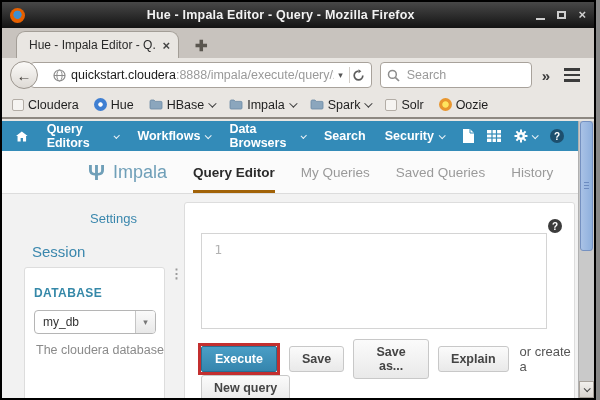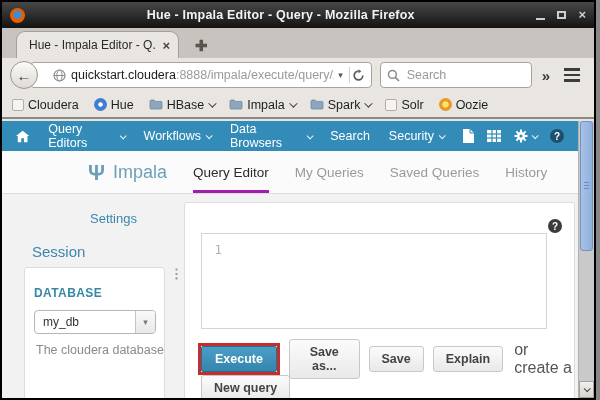--- a/index.html
+++ b/index.html
@@ -46,33 +46,33 @@
   .bm-hue{width:13px;height:13px;border-radius:50%;background:radial-gradient(circle,#fff 0 20%,#3f7fd2 28% 100%);}
   .bm-oozie{width:13px;height:13px;border-radius:50%;background:radial-gradient(circle,#ffe55e 0 30%,#e8962e 40% 100%);}
   .chev{width:6px;height:6px;border-right:1.6px solid #3a3a3a;border-bottom:1.6px solid #3a3a3a;transform:rotate(45deg) translateY(-2px);}
   .bm-spacer{flex:1;}
 
   
   .page{position:absolute;left:0;right:0;top:119px;bottom:0;background:#f2f2f2;overflow:hidden;}
 
   
   .huenav{height:30px;background:#338bb8;display:flex;align-items:center;padding:0 14px;gap:19px;color:#fff;}
-  .hn-item{display:flex;align-items:center;gap:5px;font-size:12.5px;font-weight:normal;color:#fff;}
+  .hn-item{display:flex;align-items:center;gap:5px;font-size:12.5px;font-weight:bold;color:#fff;}
   .chev-w{width:5px;height:5px;border-right:1.6px solid #eaf2f7;border-bottom:1.6px solid #eaf2f7;transform:rotate(45deg) translateY(-1px);}
   .hn-right{margin-left:auto;display:flex;align-items:center;gap:13px;padding-right:16px;}
   .q-circle{width:14px;height:14px;border-radius:50%;background:#1d4f6e;color:#fff;font-size:10px;font-weight:bold;display:flex;align-items:center;justify-content:center;}
 
   
   .appheader{height:43px;background:#fbfbfb;border-bottom:1px solid #dcdcdc;display:flex;align-items:center;padding-left:86px;gap:26px;}
   .logo{display:flex;align-items:center;gap:8px;}
   .logo-psi{color:#6f9fb8;font-size:21px;font-weight:bold;line-height:1;transform:scaleY(1.05);}
   .logo-text{color:#6f9fb8;font-size:18px;}
   .apptabs{display:flex;gap:26px;align-items:center;height:100%;}
   .apptab{font-size:13.5px;color:#9a9a9a;height:100%;display:flex;align-items:center;border-bottom:3px solid transparent;padding-top:3px;}
-  .apptab.active{color:#2b2b2b;font-weight:normal;border-bottom:3px solid #a21caf;}
+  .apptab.active{color:#2b2b2b;font-weight:bold;border-bottom:3px solid #a16207;}
 
   
   .assist-tab{position:absolute;left:15px;top:81px;width:55px;height:33px;background:#fff;border-radius:3px 3px 0 0;display:flex;align-items:center;justify-content:center;font-size:13px;color:#333;}
   .settings-link{position:absolute;left:88px;top:90px;font-size:13px;color:#3a87ad;}
   .session-link{position:absolute;left:30px;top:122px;font-size:15px;color:#3a87ad;}
   .sidepanel{position:absolute;left:22px;top:146px;width:141px;bottom:-4px;background:#fff;border:1px solid #ddd;border-radius:3px;overflow:hidden;}
   .sp-head{font-size:12px;font-weight:bold;color:#3588a8;letter-spacing:.4px;margin:18px 0 0 9px;}
   .sp-select{margin:10px 0 0 9px;width:122px;height:24px;border:1px solid #b5b5b5;border-radius:4px;background:#fff;display:flex;align-items:center;overflow:hidden;}
   .sp-select .val{flex:1;font-size:12px;color:#333;padding-left:8px;}
   .sp-select .arrow{width:20px;height:100%;border-left:1px solid #c5c5c5;background:linear-gradient(#fafafa,#e8e8e8);display:flex;align-items:center;justify-content:center;color:#777;font-size:9px;}
@@ -84,21 +84,21 @@
   .help-q{position:absolute;right:12px;top:16px;width:14px;height:14px;border-radius:50%;background:#3c3c3c;color:#fff;font-size:10px;font-weight:bold;display:flex;align-items:center;justify-content:center;}
   .editorbox{position:absolute;left:16px;top:30px;width:346px;height:96px;border:1px solid #d4d4d4;background:#fff;display:flex;padding:8px 0 0 0;}
   .gutter{width:26px;text-align:right;color:#b3b3b3;font-family:"DejaVu Sans Mono",monospace;font-size:13px;padding-right:6px;}
   .code{font-family:"DejaVu Sans Mono",monospace;font-size:13px;font-weight:bold;white-space:pre;}
   .kw{color:#7d2f9a;}
   .ident{color:#1a1a1a;}
   .btnrow{position:absolute;left:13px;top:136px;display:flex;align-items:center;gap:9px;}
   .exec-wrap{border:3px solid #c32f2f;}
   .btn{font-size:12.5px;font-weight:bold;color:#444;background:linear-gradient(#fbfbfb,#e9e9e9);border:1px solid #c8c8c8;border-radius:3px;padding:5px 12px;font-family:"Liberation Sans",sans-serif;}
   .btn-exec{background:linear-gradient(#4a9ec6,#3585ad);border:1px solid #2a6e92;color:#fff;border-radius:2px;padding:5px 13px;font-size:12.5px;font-weight:bold;font-family:"Liberation Sans",sans-serif;}
-  .or-text{font-size:16px;color:#555;margin-left:2px;}
+  .or-text{font-size:13px;color:#555;margin-left:2px;}
   .newquery{position:absolute;left:16px;top:172px;}
 
   
   .scrollbar{position:absolute;right:0;top:0;width:16px;bottom:0;background:#c9c9c9;border-left:1px solid #b0b0b0;}
   .sb-thumb{position:absolute;top:0;left:1px;right:1px;height:130px;background:linear-gradient(90deg,#a9c2e6,#8fb0dd);border:1px solid #7591c1;border-radius:3px;}
   .sb-grip{position:absolute;left:3px;right:3px;top:60px;height:8px;background:repeating-linear-gradient(#6d8cc0 0 1px,transparent 1px 3px);}
   .sb-down{position:absolute;bottom:0;left:0;right:0;height:17px;background:linear-gradient(#f2f0ed,#d8d4cf);border:1px solid #a8a29b;display:flex;align-items:center;justify-content:center;}
   .chev-d{width:5px;height:5px;border-right:1.8px solid #444;border-bottom:1.8px solid #444;transform:rotate(45deg) translateY(-1px);}
 
   svg{display:block;}
@@ -286,22 +286,22 @@
 
     <div class="mainpanel">
       <span class="help-q">?</span>
       <div class="editorbox">
         <span class="gutter">1</span>
       </div>
       <div class="btnrow">
         <span class="exec-wrap">
           <button class="btn-exec">Execute</button>
         </span>
+        <button class="btn">Save</button>
         <button class="btn">Save as...</button>
-        <button class="btn">Save</button>
         <button class="btn">Explain</button>
         <span class="or-text">or create a</span>
       </div>
       <button class="btn newquery">New query</button>
     </div>
 
     <div class="scrollbar">
       <span class="sb-thumb">
           <span class="sb-grip"></span>
         </span>

